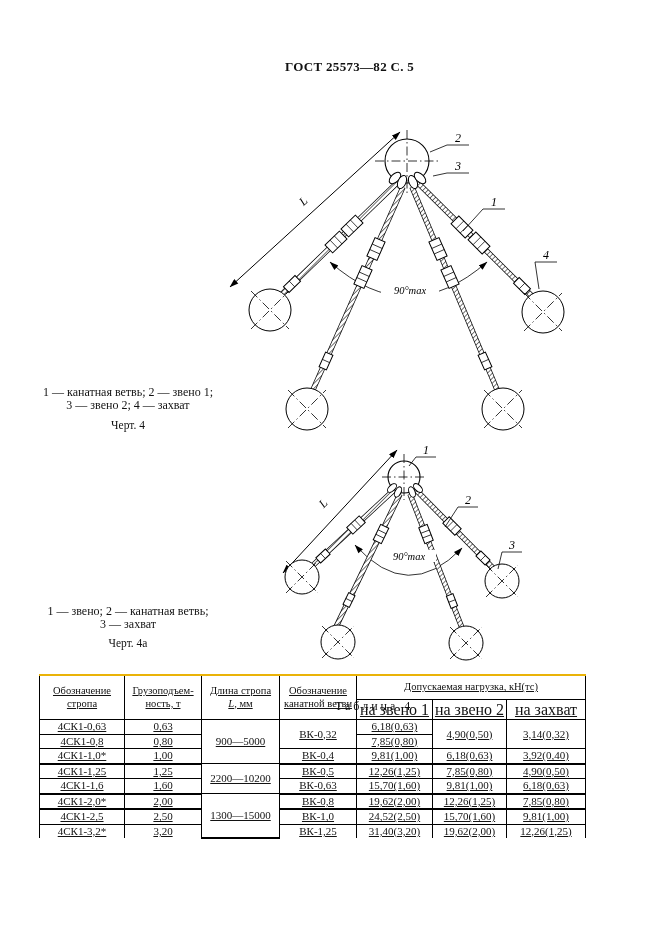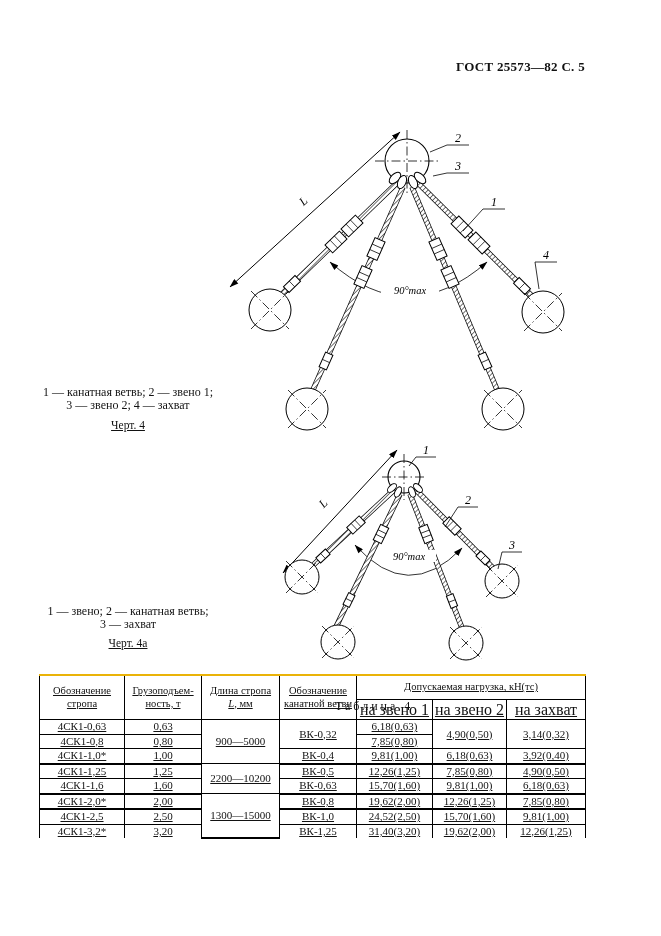--- a/index.html
+++ b/index.html
@@ -3,35 +3,35 @@
 <meta charset="utf-8">
 <style>
   html,body{margin:0;padding:0;background:#e8e8e8;}
   .page{
     position:relative;width:661px;height:936px;background:#ffffff;
     font-family:"Liberation Serif", serif;color:#121212;overflow:hidden;
     margin:0 auto;
   }
   .gost-header{
     position:absolute;top:59px;right:76px;width:300px;
-    text-align:right;font-weight:bold;font-size:13px;letter-spacing:.3px;
+    text-align:left;font-weight:bold;font-size:13px;letter-spacing:.3px;
   }
   .intro{position:absolute;left:38px;top:91px;width:584px;font-size:12.6px;line-height:16.5px;}
   .intro .l1{text-indent:30px;text-align:justify;text-align-last:justify;}
   .intro .l2{text-align:left;}
   .fig-svg{position:absolute;}
   #fig4-svg{left:145px;top:126px;}
   #fig4a-svg{left:272px;top:442px;}
   .legend{
     position:absolute;left:40px;width:176px;text-align:center;
     font-size:12px;line-height:13px;
   }
   #legend4{top:386px;}
   #legend4a{top:605px;}
-  .fig-caption{position:absolute;left:40px;width:176px;text-align:center;font-size:11.5px;text-decoration:underline;}
+  .fig-caption{position:absolute;left:40px;width:176px;text-align:center;font-size:11.5px;}
   #caption4{top:419px;}
   #caption4a{top:637px;}
   .table-title{
     position:absolute;right:76px;top:657px;width:250px;
     font-size:12px;letter-spacing:3px;margin-top:42px;
   }
   table.gost{
     position:absolute;left:39px;top:674px;width:546px;
     border-collapse:collapse;table-layout:fixed;
     border-top:2px solid #eab308;

